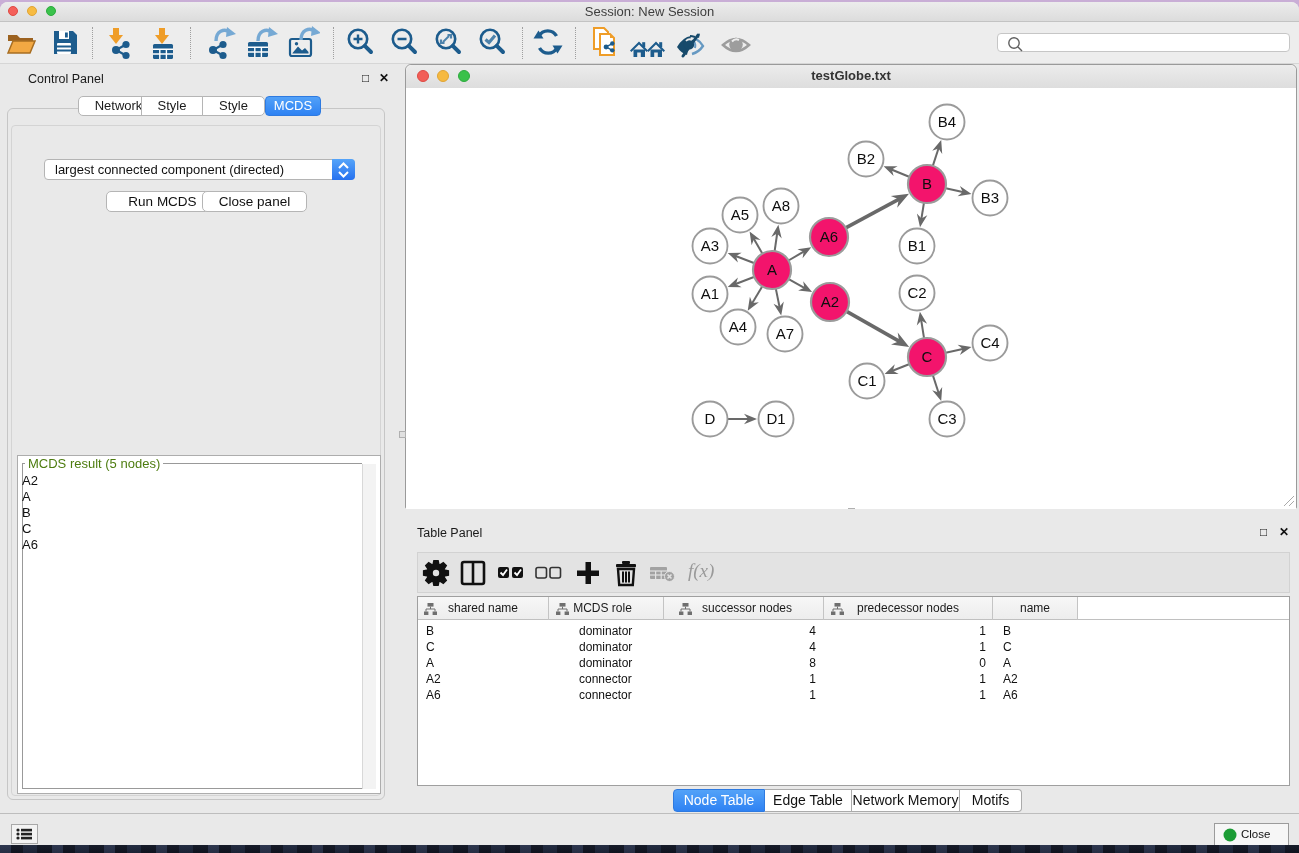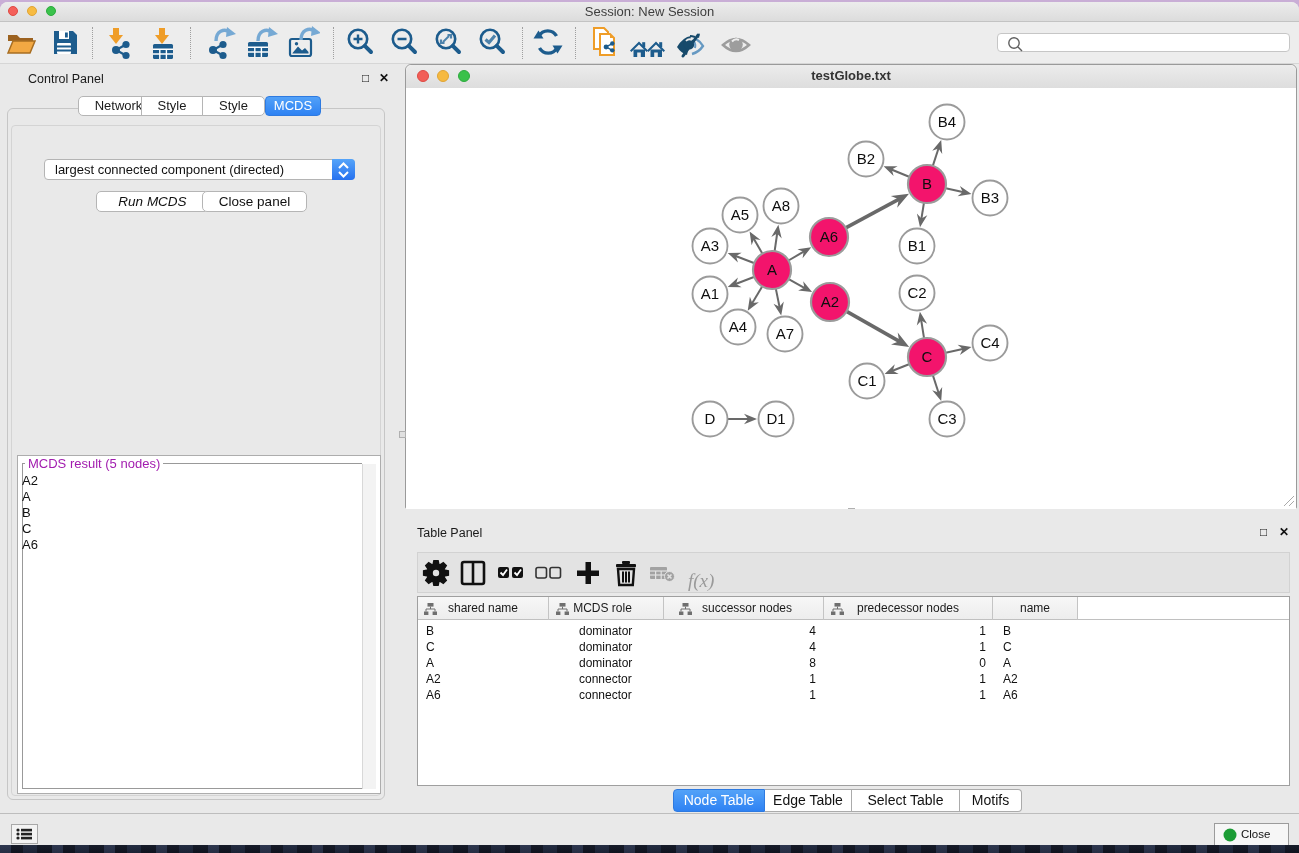--- a/index.html
+++ b/index.html
@@ -30,21 +30,21 @@
 .tabbtn { z-index:2; }
 .tabbtn { position:absolute; top:32px; height:20px; background:#fff; border:1px solid #b5b5b5; color:#1a1a1a; font-size:13px; text-align:center; line-height:18px; }
 .tabsel { background:linear-gradient(#52a1f8,#2e82f3); color:#fff; border:1px solid #2e7ae0; border-radius:4px; }
 
 #dropdown { position:absolute; left:36px; top:50px; width:311px; height:21px; background:#fff; border:1px solid #b4b4b4; border-radius:4px; font-size:13px; color:#111; line-height:19px; padding-left:10px; }
 #ddbtn { position:absolute; right:-1px; top:-1px; width:23px; height:21px; border-radius:0 4px 4px 0; background:linear-gradient(#55a4f9,#2671ef); color:#fff; }
 .btn { position:absolute; top:82px; height:21px; background:#fff; border:1px solid #b5b5b5; border-radius:5px; font-size:13.5px; color:#111; text-align:center; line-height:19px; }
 
 #mcdsbox { position:absolute; left:17px; top:391px; width:364px; height:339px; background:#fff; border:1px solid #adadad; }
 #mcdsfield { position:absolute; left:4px; top:7px; right:18px; bottom:4px; border:1px solid #999; border-right:none; }
-#mcdslabel { position:absolute; left:7px; top:0px; background:#fff; padding:0 3px; font-size:13px; color:#a21caf; }
+#mcdslabel { position:absolute; left:7px; top:0px; background:#fff; padding:0 3px; font-size:13px; color:#4d7c0f; }
 #mcdslist { position:absolute; left:4px; top:17px; font-size:13px; color:#111; line-height:16px; }
 #mcdssb { position:absolute; right:4px; top:8px; width:14px; bottom:4px; background:#f3f3f3; border-left:1px solid #d8d8d8; }
 
 #gwin { position:absolute; left:405px; top:64px; width:892px; height:445px; background:#fff; border:1px solid #9a9a9a; border-radius:6px 6px 2px 2px; }
 #gtitle { position:absolute; left:0; top:0; right:0; height:32px; background:linear-gradient(#ececec,#d8d8d8); border-bottom:1px solid #b5b5b5; border-radius:6px 6px 0 0; }
 #gtitle .t { position:absolute; left:0; right:0; top:3px; text-align:center; font-size:13px; font-weight:bold; color:#333; }
 #gcanvas { position:absolute; left:0; top:23px; width:890px; height:421px; background:#fff; overflow:hidden; }
 
 #tpanel { position:absolute; left:391px; top:509px; width:908px; height:303px; background:#e9e9e9; }
 #tpanel .hdr { position:absolute; left:26px; top:17px; font-size:12.5px; color:#1a1a1a; }
@@ -261,21 +261,21 @@
     <div class="tabbtn" style="left:202px;width:63px;border-radius:0 5px 5px 0;">Style</div>
     <div class="tabbtn tabsel" style="left:265px;width:56px;">MCDS</div>
     <div id="cpbox">
           <div id="cpinner"></div>
       <div id="dropdown">largest connected component (directed)
         <div id="ddbtn"><svg width="23" height="21">
                 <path d="M7 9 L11.5 4.5 L16 9" fill="none" stroke="#fff" stroke-width="2"></path>
                 <path d="M7 13 L11.5 17.5 L16 13" fill="none" stroke="#fff" stroke-width="2"></path>
               </svg></div>
       </div>
-      <div class="btn" style="left:88px;width:113px;font-style:italic;">Run MCDS</div>
+      <div class="btn" style="left:98px;width:113px;">Run MCDS</div>
       <div class="btn" style="left:194px;width:105px;">Close panel</div>
     </div>
     <div id="mcdsbox">
       <div id="mcdsfield"></div>
       <div id="mcdslabel">MCDS result (5 nodes)</div>
       <div id="mcdslist">A2<br>A<br>B<br>C<br>A6</div>
       <div id="mcdssb"></div>
     </div>
   </div>
   <div id="gwin">
@@ -417,21 +417,21 @@
             </g>
             <g stroke="#e3e3e3" stroke-width="1.2">
               <line x1="2" y1="13" x2="19" y2="13"></line>
               <line x1="2" y1="17" x2="19" y2="17"></line>
               <line x1="7.6" y1="13" x2="7.6" y2="21"></line>
               <line x1="13.2" y1="13" x2="13.2" y2="21"></line>
             </g>
             <circle cx="21.5" cy="18.5" r="5" fill="#a2a2a2" stroke="#e3e3e3" stroke-width="1"></circle>
             <path d="M19.5 16.5 L23.5 20.5 M23.5 16.5 L19.5 20.5" stroke="#e3e3e3" stroke-width="1.6"></path>
           </svg>
-<div style="position:absolute;left:270px;top:7px;font-family:'Liberation Serif',serif;font-style:italic;font-size:19px;color:#9a9a9a;margin-top:10px;">f(x)</div>
+<div style="position:absolute;left:270px;top:7px;font-family:'Liberation Serif',serif;font-style:italic;font-size:19px;color:#9a9a9a;">f(x)</div>
     </div>
     <div id="ttable">
       <div id="thead">
         <div class="hcol" style="left:0;width:131px;">
               <span>shared name</span>
             </div>
         <div class="hcol" style="left:124px;width:122px;">
               <span>MCDS role</span>
             </div>
         <div class="hcol" style="left:253px;width:153px;">
@@ -490,21 +490,21 @@
 <div class="trow" style="left:406px;top:74px;width:162px;text-align:right;">1</div>
 <div class="trow" style="left:585px;top:74px;">A2</div>
 <div class="trow" style="left:8px;top:90px;">A6</div>
 <div class="trow" style="left:161px;top:90px;">connector</div>
 <div class="trow" style="left:253px;top:90px;width:145px;text-align:right;">1</div>
 <div class="trow" style="left:406px;top:90px;width:162px;text-align:right;">1</div>
 <div class="trow" style="left:585px;top:90px;">A6</div>
     </div>
     <div class="bt btsel" style="left:282px;width:92px;border-radius:4px 0 0 4px;">Node Table</div>
     <div class="bt" style="left:374px;width:87px;border-left:none;">Edge Table</div>
-    <div class="bt" style="left:461px;width:108px;border-left:none;">Select Table</div>
+    <div class="bt" style="left:461px;width:108px;border-left:none;">Network Memory</div>
     <div class="bt" style="left:569px;width:62px;border-left:none;border-radius:0 4px 4px 0;">Motifs</div>
   </div>
   <div id="statusbar">
     <div id="listbtn">
       <svg width="25" height="18" style="position:absolute;left:0;top:0">
         <circle cx="6" cy="5" r="1.6" fill="#222"></circle>
             <rect x="9" y="3.8" width="11" height="2.6" fill="#222"></rect>
         <circle cx="6" cy="9" r="1.6" fill="#222"></circle>
             <rect x="9" y="7.8" width="11" height="2.6" fill="#222"></rect>
         <circle cx="6" cy="13" r="1.6" fill="#222"></circle>

